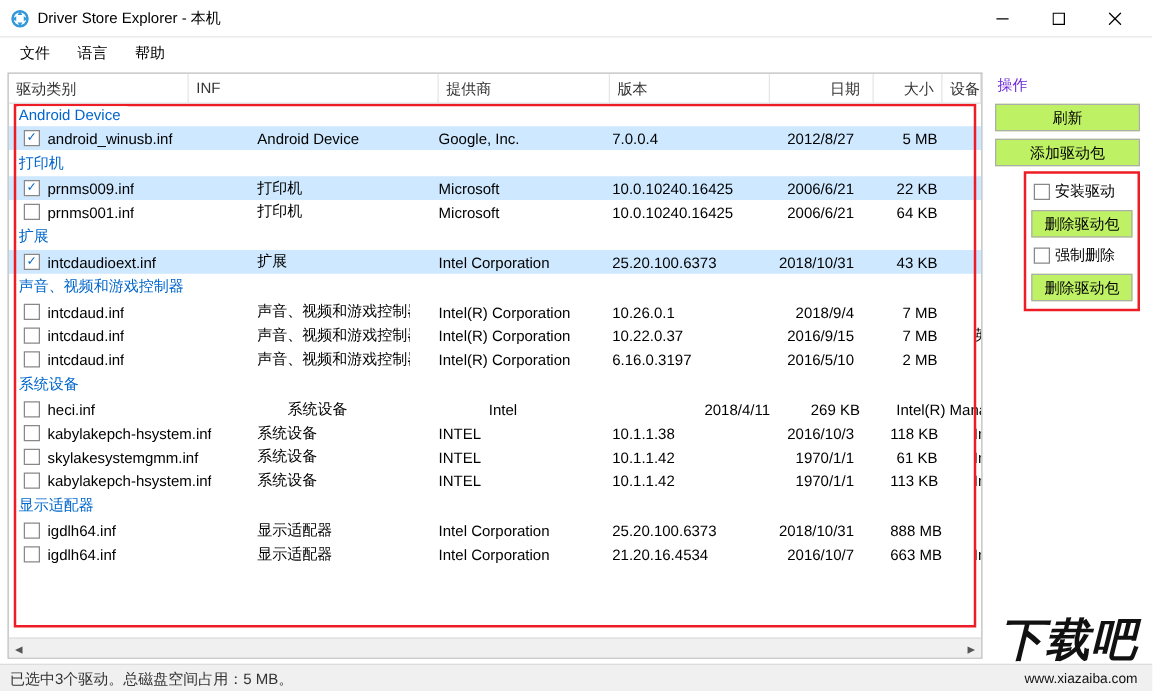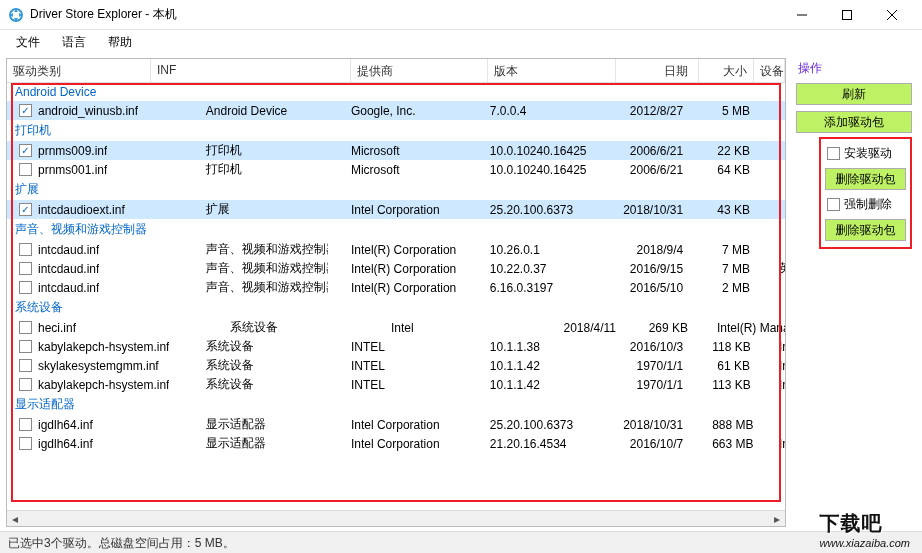--- a/index.html
+++ b/index.html
@@ -56,22 +56,22 @@
 .sidebtn { display:block; width:100%; height:22px; background:#bef264; border:1px solid #adadad; margin-bottom:6px; text-align:center; line-height:20px; color:#000; }
 .sidecheck { display:flex; align-items:center; margin:2px 0 6px 2px; }
 .sidecheck .cb { width:13px; height:13px; border:1px solid #888; margin-right:4px; background:#fff; }
 .redbox2 { border:2px solid #ee1c25; padding:4px 4px 0 4px; margin-top:-2px;margin-left:23px; }
 
 
 .statusbar { height:22px; border-top:1px solid #ddd; display:flex; align-items:center; padding:11px 8px; color:#333; background:#f0f0f0; }
 
 
 .watermark { position:absolute; right:12px; bottom:4px; color:#111; pointer-events:none; }
-.wm-big { font-size:20px; font-weight:900; letter-spacing:1px; text-shadow:1px 1px 0 #fff; }
-.wm-url { font-size:11px; font-style:italic; text-align:right; }
+.wm-big { font-size:36px; font-weight:900; font-style:italic; letter-spacing:1px; text-shadow:1px 1px 0 #fff; }
+.wm-url { font-size:11px; text-align:right; }
 </style>
 </head>
 <body>
 
 <div class="titlebar">
   <span class="icon">
     <svg viewBox="0 0 16 16" width="16" height="16">
         <circle cx="8" cy="8" r="6" fill="none" stroke="#3498db" stroke-width="2"></circle>
         <path d="M8 2 L10 5 L6 5 Z" fill="#3498db"></path>
         <path d="M8 14 L6 11 L10 11 Z" fill="#3498db"></path>

